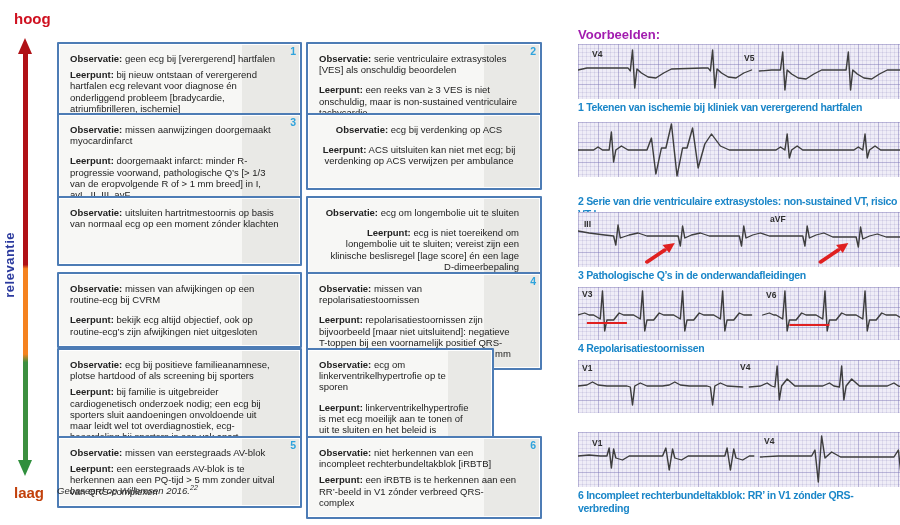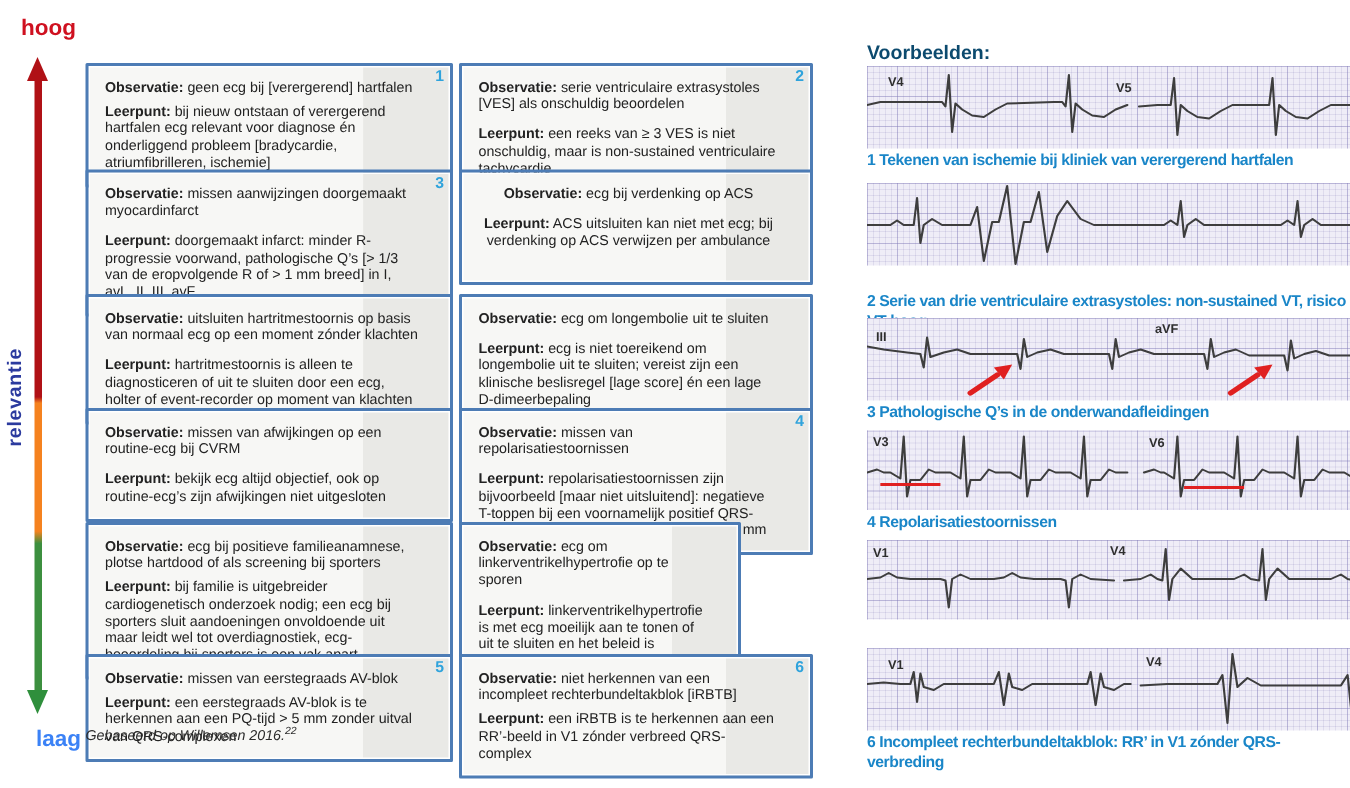--- a/index.html
+++ b/index.html
@@ -2,21 +2,21 @@
 <html><head>
 <meta charset="utf-8">
 <style>
   html,body{margin:0;padding:0;background:#fff;}
   .stage{position:relative;width:900px;height:525px;background:#ffffff;overflow:hidden;
          font-family:"Liberation Sans",sans-serif;color:#222;}
 
   
   .axis-label{position:absolute;font-weight:bold;font-size:15px;}
   .axis-hoog{left:14px;top:10px;color:#cf1120;}
-  .axis-laag{left:24px;top:484px;color:#3b82f6;}
+  .axis-laag{left:14px;top:484px;color:#c2410c;}
   .axis-side{position:absolute;left:2px;top:232px;writing-mode:vertical-rl;transform:rotate(180deg);
              font-weight:bold;font-size:13px;color:#2b3a9e;letter-spacing:.5px;}
   .arrow-up{position:absolute;left:18px;top:38px;width:0;height:0;
             border-left:7px solid transparent;border-right:7px solid transparent;
             border-bottom:16px solid #b01116;}
   .arrow-body{position:absolute;left:23px;top:53px;width:5px;height:407px;
             background:linear-gradient(#b01116 0%,#b01116 52%,#f5821f 53%,#f5821f 74%,#3c8f3f 76%,#3c8f3f 100%);}
   .arrow-down{position:absolute;left:18px;top:460px;width:0;height:0;
             border-left:7px solid transparent;border-right:7px solid transparent;
             border-top:16px solid #2f8f3c;}
@@ -25,21 +25,21 @@
   .box{position:absolute;box-sizing:border-box;border:2px solid #4d7cb5;border-radius:1px;
        background:linear-gradient(90deg,#f7f7f5 0%,#f7f7f5 76%,#e9e9e6 76%,#e9e9e6 100%);
        box-shadow:inset 0 0 0 1px #ffffff;padding:4px 16px 4px 6px;}
   .box p{margin:5px;font-size:9.5px;line-height:1.18;}
   .box p.gap{margin-top:9px;}
   .badge{position:absolute;top:1px;right:4px;font-weight:bold;font-size:10.5px;color:#2fa3dc;}
   .footnote{position:absolute;left:57px;top:484px;font-style:italic;font-size:9.5px;color:#2b2b2b;}
   .footnote sup{font-size:7px;}
 
   
-  .ex-title{position:absolute;left:578px;top:27px;font-weight:bold;font-size:13px;color:#0c4a6e;}
+  .ex-title{position:absolute;left:578px;top:27px;font-weight:bold;font-size:13px;color:#a21caf;}
   .strip{position:absolute;left:578px;width:356px;background-color:#efedf7;
      background-image:
        linear-gradient(to right, rgba(130,124,185,.40) 1px, transparent 1px),
        linear-gradient(to bottom, rgba(130,124,185,.40) 1px, transparent 1px),
        linear-gradient(to right, rgba(130,124,185,.16) 1px, transparent 1px),
        linear-gradient(to bottom, rgba(130,124,185,.16) 1px, transparent 1px);
      background-size:20px 20px,20px 20px,4px 4px,4px 4px;}
   .strip svg{position:absolute;left:0;top:0;width:100%;height:100%;}
   .lead{position:absolute;font-weight:bold;font-size:8.5px;color:#2e2e2e;}
   .caption{position:absolute;left:578px;width:322px;font-weight:bold;font-size:10.5px;
@@ -66,21 +66,20 @@
     <p><b>Leerpunt:</b> <span>bij nieuw ontstaan of verergerend hartfalen ecg relevant voor diagnose én onderliggend probleem [bradycardie, atriumfibrilleren, ischemie]</span></p>
   </div>
   <div class="box" style="left:57px;top:113px;width:245px;min-height:77px;">
     <span class="badge">3</span>
     <p><b>Observatie:</b> <span>missen aanwijzingen doorgemaakt myocardinfarct</span></p>
     <p class="gap"><b>Leerpunt:</b> <span>doorgemaakt infarct: minder R-progressie voorwand, pathologische Q’s [&gt; 1/3 van de eropvolgende R of &gt; 1 mm breed] in I, avL, II, III, avF</span></p>
   </div>
   <div class="box" style="left:57px;top:196px;width:245px;min-height:70px;">
     <span class="badge"></span>
     <p><b>Observatie:</b> <span>uitsluiten hartritmestoornis op basis van normaal ecg op een moment zónder klachten</span></p>
-    <p class="gap"><b>Leerpunt:</b> <span>hartritmestoornis is alleen te diagnosticeren of uit te sluiten door een ecg, holter of event-recorder op moment van klachten</span></p>
   </div>
   <div class="box" style="left:57px;top:272px;width:245px;min-height:64px;">
     <span class="badge"></span>
     <p><b>Observatie:</b> <span>missen van afwijkingen op een routine-ecg bij CVRM</span></p>
     <p class="gap"><b>Leerpunt:</b> <span>bekijk ecg altijd objectief, ook op routine-ecg’s zijn afwijkingen niet uitgesloten</span></p>
   </div>
   <div class="box" style="left:57px;top:348px;width:245px;min-height:82px;">
     <span class="badge"></span>
     <p><b>Observatie:</b> <span>ecg bij positieve familieanamnese, plotse hartdood of als screening bij sporters</span></p>
     <p><b>Leerpunt:</b> <span>bij familie is uitgebreider cardiogenetisch onderzoek nodig; een ecg bij sporters sluit aandoeningen onvoldoende uit maar leidt wel tot overdiagnostiek, ecg-beoordeling bij sporters is een vak apart</span></p>
@@ -94,21 +93,21 @@
   <div class="box" style="left:306px;top:42px;width:236px;min-height:65px;">
     <span class="badge">2</span>
     <p><b>Observatie:</b> <span>serie ventriculaire extrasystoles [VES] als onschuldig beoordelen</span></p>
     <p class="gap"><b>Leerpunt:</b> <span>een reeks van ≥ 3 VES is niet onschuldig, maar is non-sustained ventriculaire tachycardie</span></p>
   </div>
   <div class="box" style="left:306px;top:113px;width:236px;min-height:77px;text-align:center;">
     <span class="badge"></span>
     <p><b>Observatie:</b> <span>ecg bij verdenking op ACS</span></p>
     <p class="gap"><b>Leerpunt:</b> <span>ACS uitsluiten kan niet met ecg; bij verdenking op ACS verwijzen per ambulance</span></p>
   </div>
-  <div class="box" style="left:306px;top:196px;width:236px;min-height:70px;">
+  <div class="box" style="left:306px;top:196px;width:236px;min-height:70px;text-align:right;">
     <span class="badge"></span>
     <p><b>Observatie:</b> <span>ecg om longembolie uit te sluiten</span></p>
     <p class="gap"><b>Leerpunt:</b> <span>ecg is niet toereikend om longembolie uit te sluiten; vereist zijn een klinische beslisregel [lage score] én een lage D-dimeerbepaling</span></p>
   </div>
   <div class="box" style="left:306px;top:272px;width:236px;min-height:70px;">
     <span class="badge">4</span>
     <p><b>Observatie:</b> <span>missen van repolarisatiestoornissen</span></p>
     <p class="gap"><b>Leerpunt:</b> <span>repolarisatiestoornissen zijn bijvoorbeeld [maar niet uitsluitend]: negatieve T-toppen bij een voornamelijk positief QRS-complex of vice versa, ST-depressies &gt; 1 mm</span></p>
   </div>
   <div class="box" style="left:306px;top:348px;width:188px;min-height:82px;">

